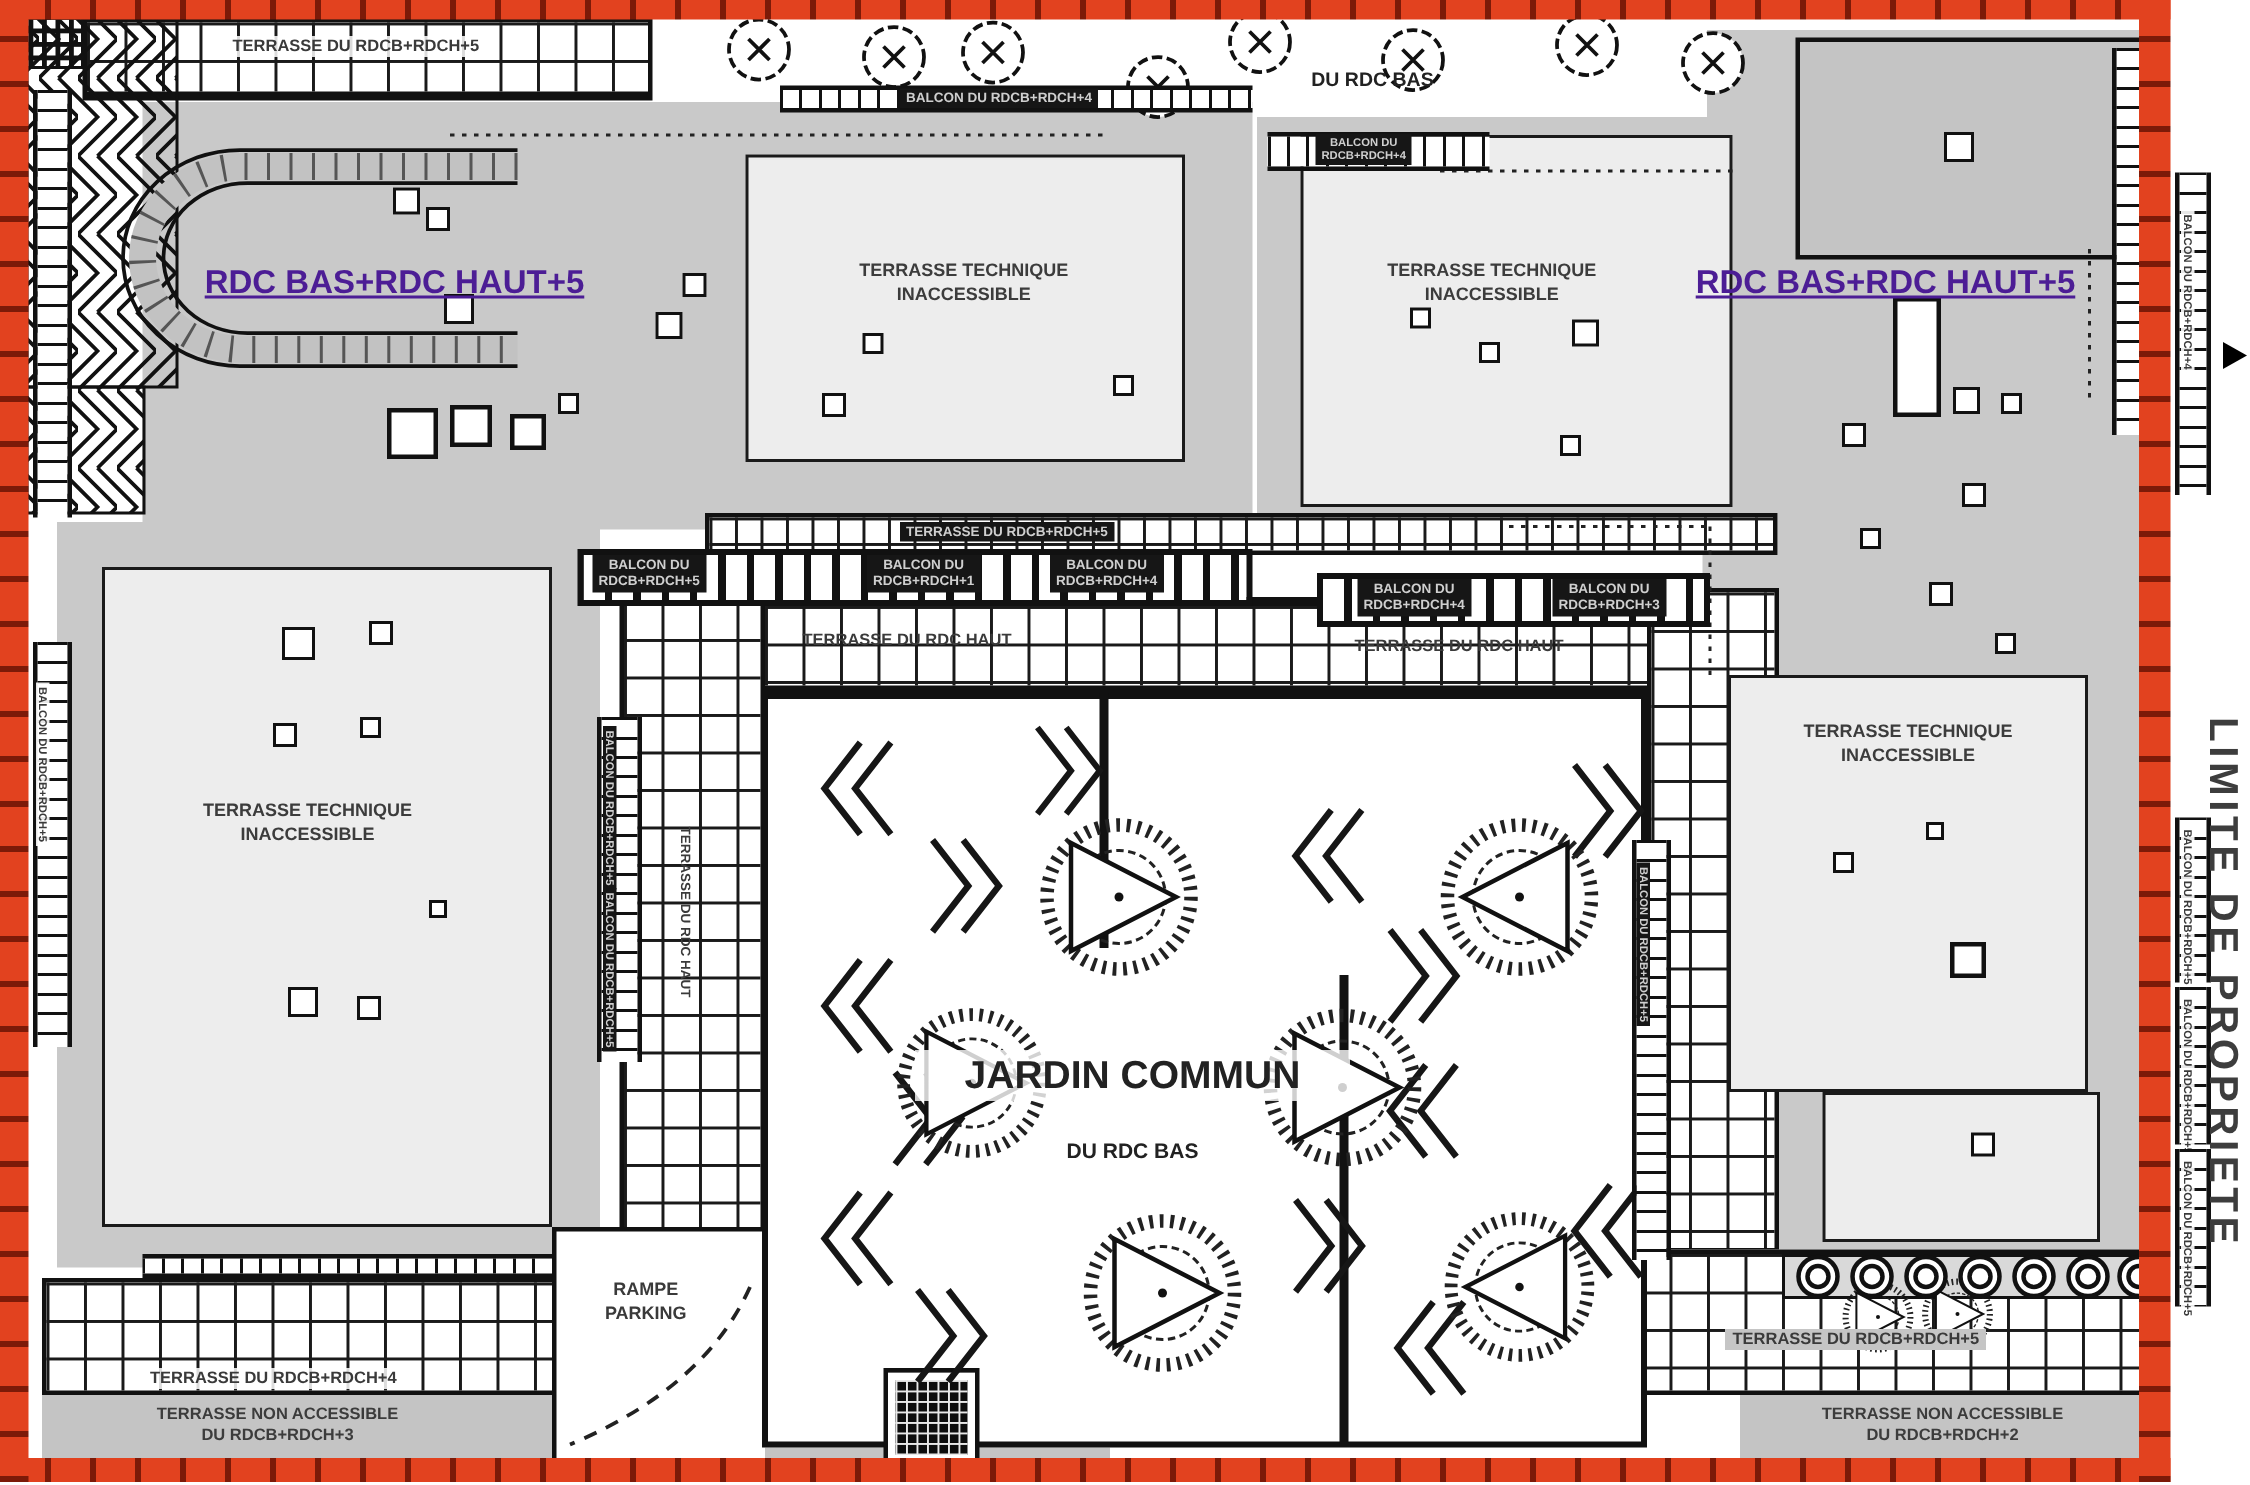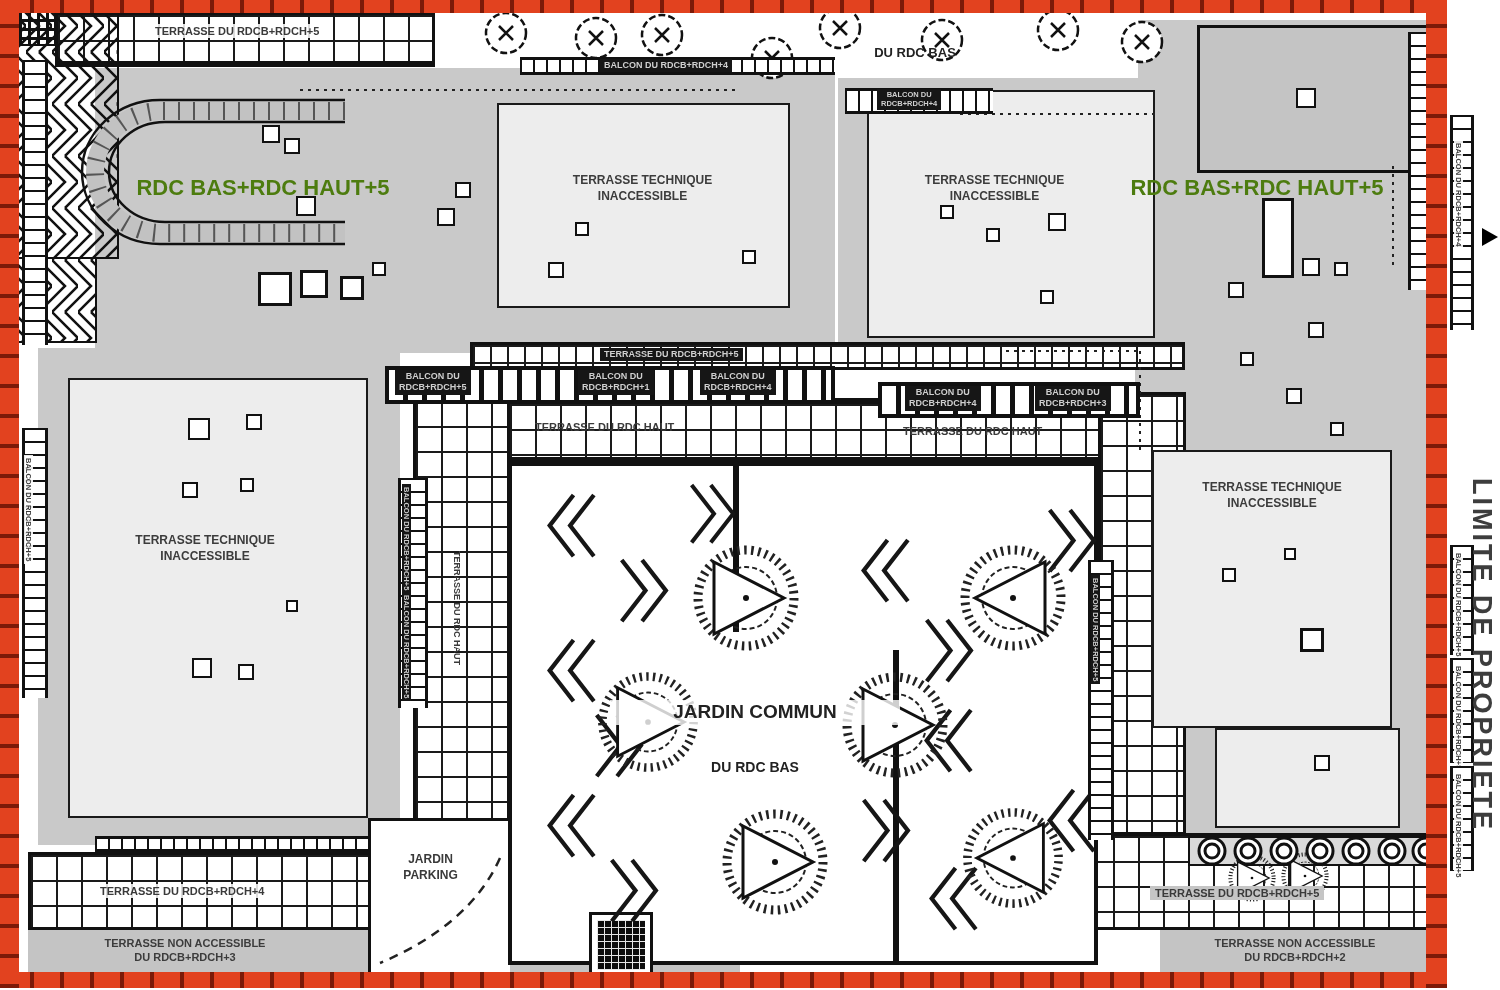--- a/index.html
+++ b/index.html
@@ -28,25 +28,25 @@
   .pavers-h{background:repeating-linear-gradient(90deg,#111 0 2px,#fff 2px 13px);
         border-top:3px solid #111;border-bottom:3px solid #111;}
   .strip-black{background:repeating-linear-gradient(90deg,#fff 0 14px,#111 14px 19px);
         border:4px solid #111;}
   
   .red-h{background:repeating-linear-gradient(90deg,#7c1a08 0 4px,#e2421f 4px 30px);}
   .red-v{background:repeating-linear-gradient(0deg,#7c1a08 0 4px,#e2421f 4px 30px);}
   
   .t{position:absolute;font-weight:bold;color:#2e2e2e;text-align:center;line-height:1.3;}
   .hall-name{font-size:30px;letter-spacing:2px;color:#1b1b1b;white-space:nowrap;}
-  .hall-floors{font-size:22px;color:#4d7c0f;white-space:nowrap;}
+  .hall-floors{font-size:22px;color:#4c1d95;white-space:nowrap;text-decoration:underline;}
   .tt{font-size:12px;color:#3c3c3c;}
   .jt1{font-size:19px;color:#222;white-space:nowrap;}
   .jt2{font-size:13px;color:#222;}
-  .jc{font-size:19px;color:#222;white-space:nowrap;}
+  .jc{font-size:26px;color:#222;white-space:nowrap;}
   .jc3{font-size:14px;color:#222;}
   .striplab{font-size:11px;color:#3a3a3a;background:rgba(255,255,255,.85);padding:0 5px;white-space:nowrap;}
   .chip{position:absolute;background:#161616;color:#cfcfcf;font-size:9px;font-weight:bold;
         line-height:1.25;padding:1px 4px;text-align:center;white-space:nowrap;}
   .vchip{position:absolute;writing-mode:vertical-rl;font-size:7.5px;font-weight:bold;color:#3a3a3a;
         background:rgba(255,255,255,.9);padding:3px 0;text-align:center;white-space:nowrap;}
   .vchip.dark{background:#161616;color:#cfcfcf;}
   .limite{position:absolute;writing-mode:vertical-rl;font-size:27px;font-weight:bold;
         color:#3d3d3d;letter-spacing:3px;white-space:nowrap;}
   .rampe{font-size:12px;color:#3a3a3a;}
@@ -286,24 +286,24 @@
 
   <span class="chip" style="left:600px;top:348px;">TERRASSE DU RDCB+RDCH+5</span>
   <div class="t striplab" style="left:530px;top:420px;background:none;">TERRASSE DU RDC HAUT</div>
   <div class="t striplab" style="left:898px;top:424px;background:none;">TERRASSE DU RDC HAUT</div>
   <span class="vchip" style="left:452px;top:548px;font-size:9px;background:none;">TERRASSE DU RDC HAUT</span>
 
   <div class="t jc" style="left:610px;top:700px;width:290px;background:rgba(255,255,255,.8);">JARDIN COMMUN</div>
   <div class="t jc3" style="left:610px;top:758px;width:290px;">DU RDC BAS</div>
 
   <div class="t rampe" style="left:378px;top:852px;width:105px;">
-    <span>JARDIN</span><br><span>PARKING</span>
-  </div>
-
-  <div class="t striplab" style="left:95px;top:884px;">TERRASSE DU RDCB+RDCH+4</div>
+    <span>RAMPE</span><br><span>PARKING</span>
+  </div>
+
+  <div class="t striplab" style="left:95px;top:912px;">TERRASSE DU RDCB+RDCH+4</div>
   <div class="t tt" style="left:60px;top:936px;width:250px;font-size:11px;">
     <span>TERRASSE NON ACCESSIBLE</span><br><span>DU RDCB+RDCH+3</span>
   </div>
 
   <div class="t striplab" style="left:1150px;top:886px;background:#c5c5c5;">TERRASSE DU RDCB+RDCH+5</div>
   <div class="t tt" style="left:1170px;top:936px;width:250px;font-size:11px;">
     <span>TERRASSE NON ACCESSIBLE</span><br><span>DU RDCB+RDCH+2</span>
   </div>
 
   <div class="abs red-h" style="left:0;top:0;width:1447px;height:13px;"></div>

